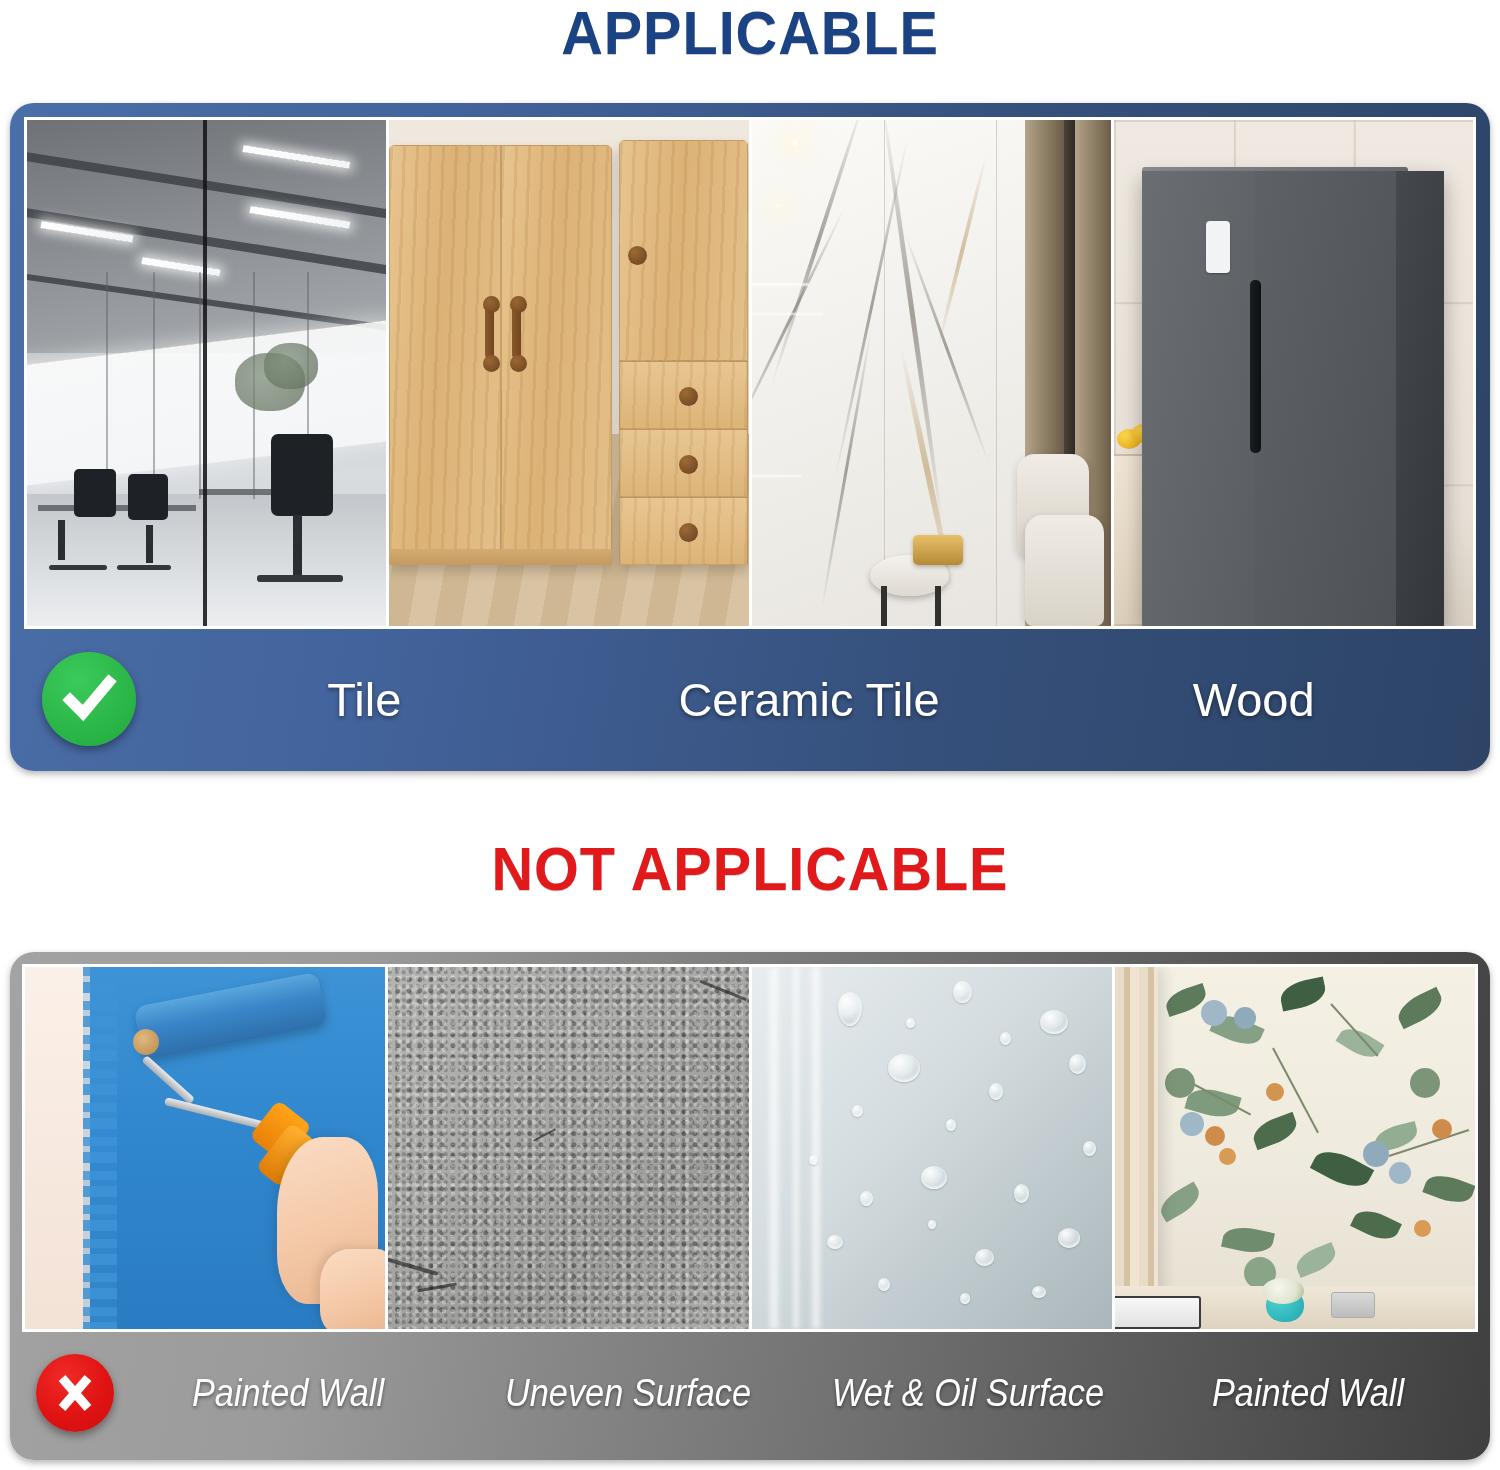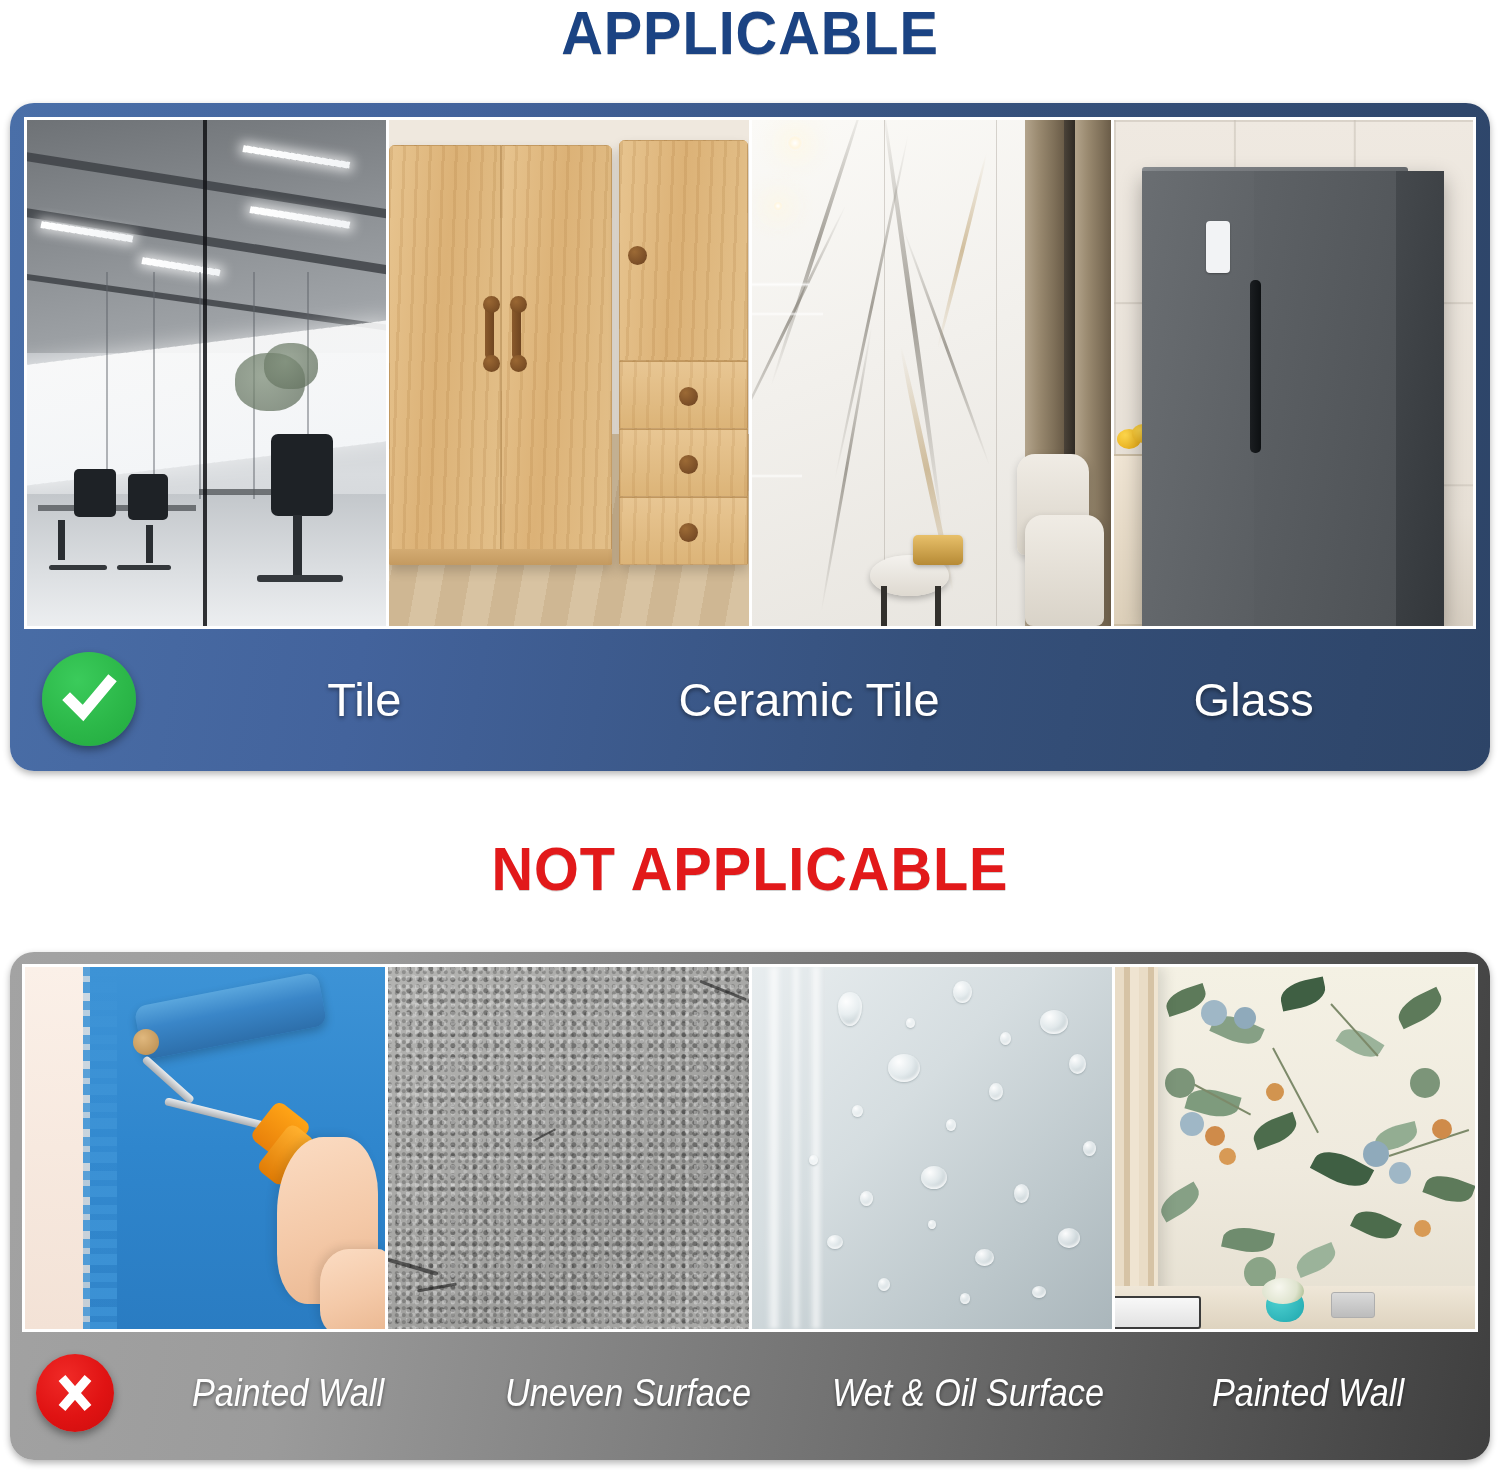--- a/index.html
+++ b/index.html
@@ -581,21 +581,21 @@
 
     <div class="labelbar labelbar-applicable">
       <div class="status-icon check-icon">
         <svg width="58" height="58" viewBox="0 0 58 58" aria-hidden="true">
           <path d="M10 30 L23 43 L49 12" fill="none" stroke="#ffffff" stroke-width="11" stroke-linecap="square" stroke-linejoin="miter"></path>
         </svg>
       </div>
       <div class="labels">
         <div class="label">Tile</div>
         <div class="label">Ceramic Tile</div>
-        <div class="label">Glass</div>
+        <div class="label">Wood</div>
       </div>
     </div>
 
   </div>
 
   <div class="heading heading-not-applicable">NOT APPLICABLE</div>
 
   <div class="card card-not-applicable">
 
     <div class="strip strip-not-applicable">

